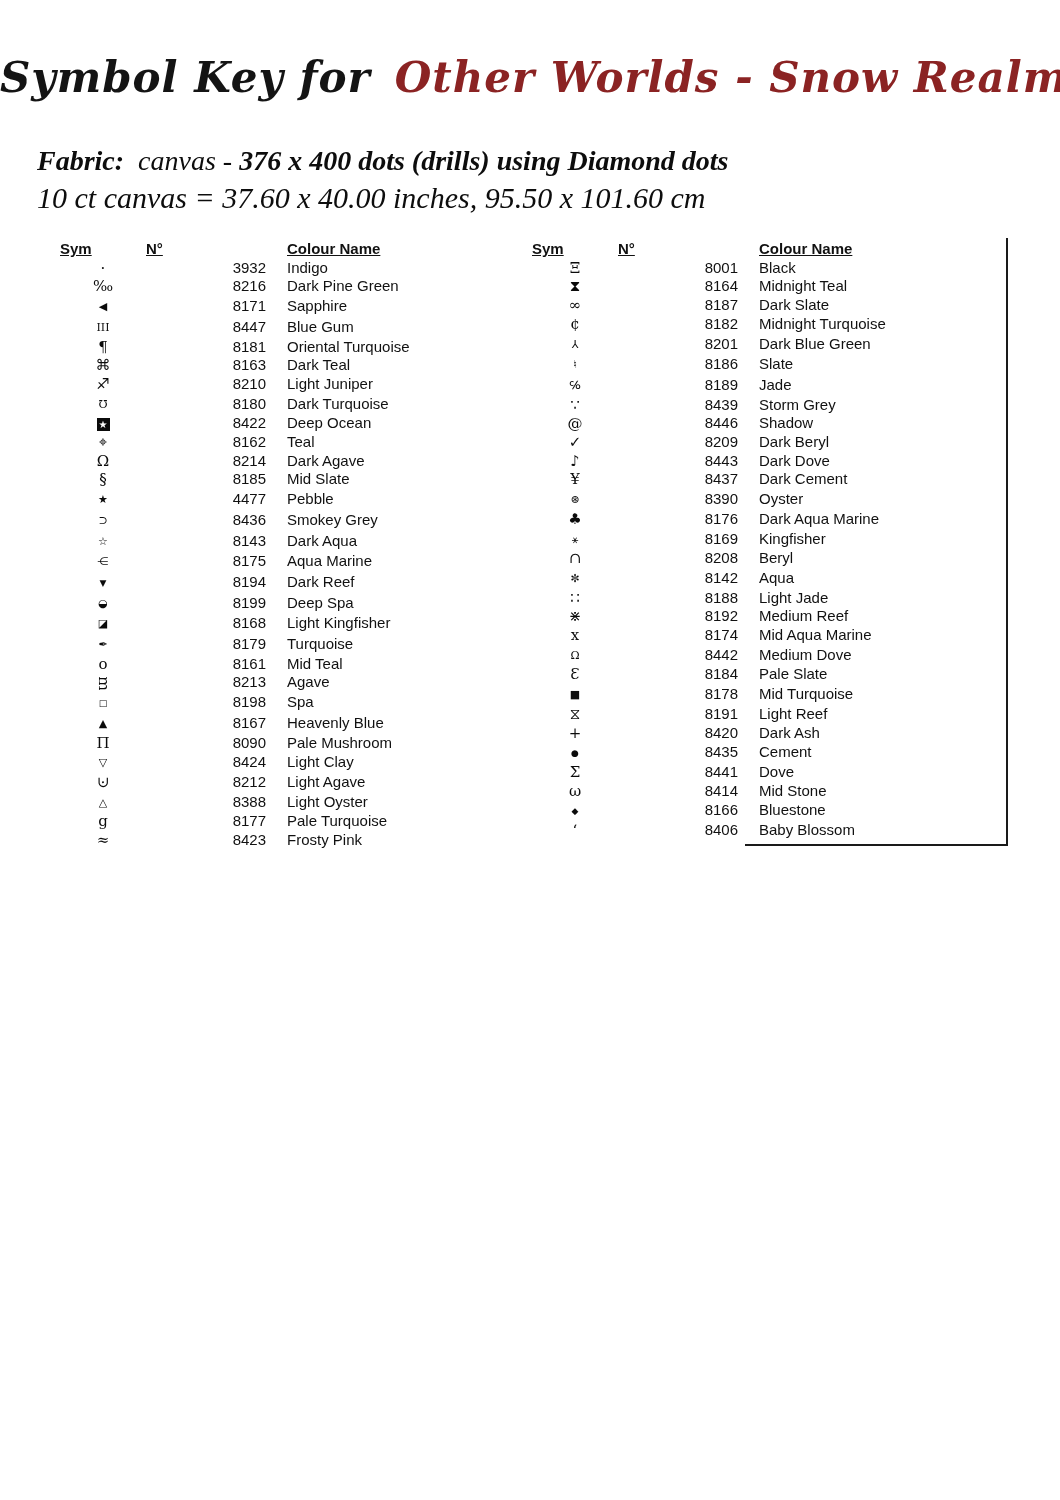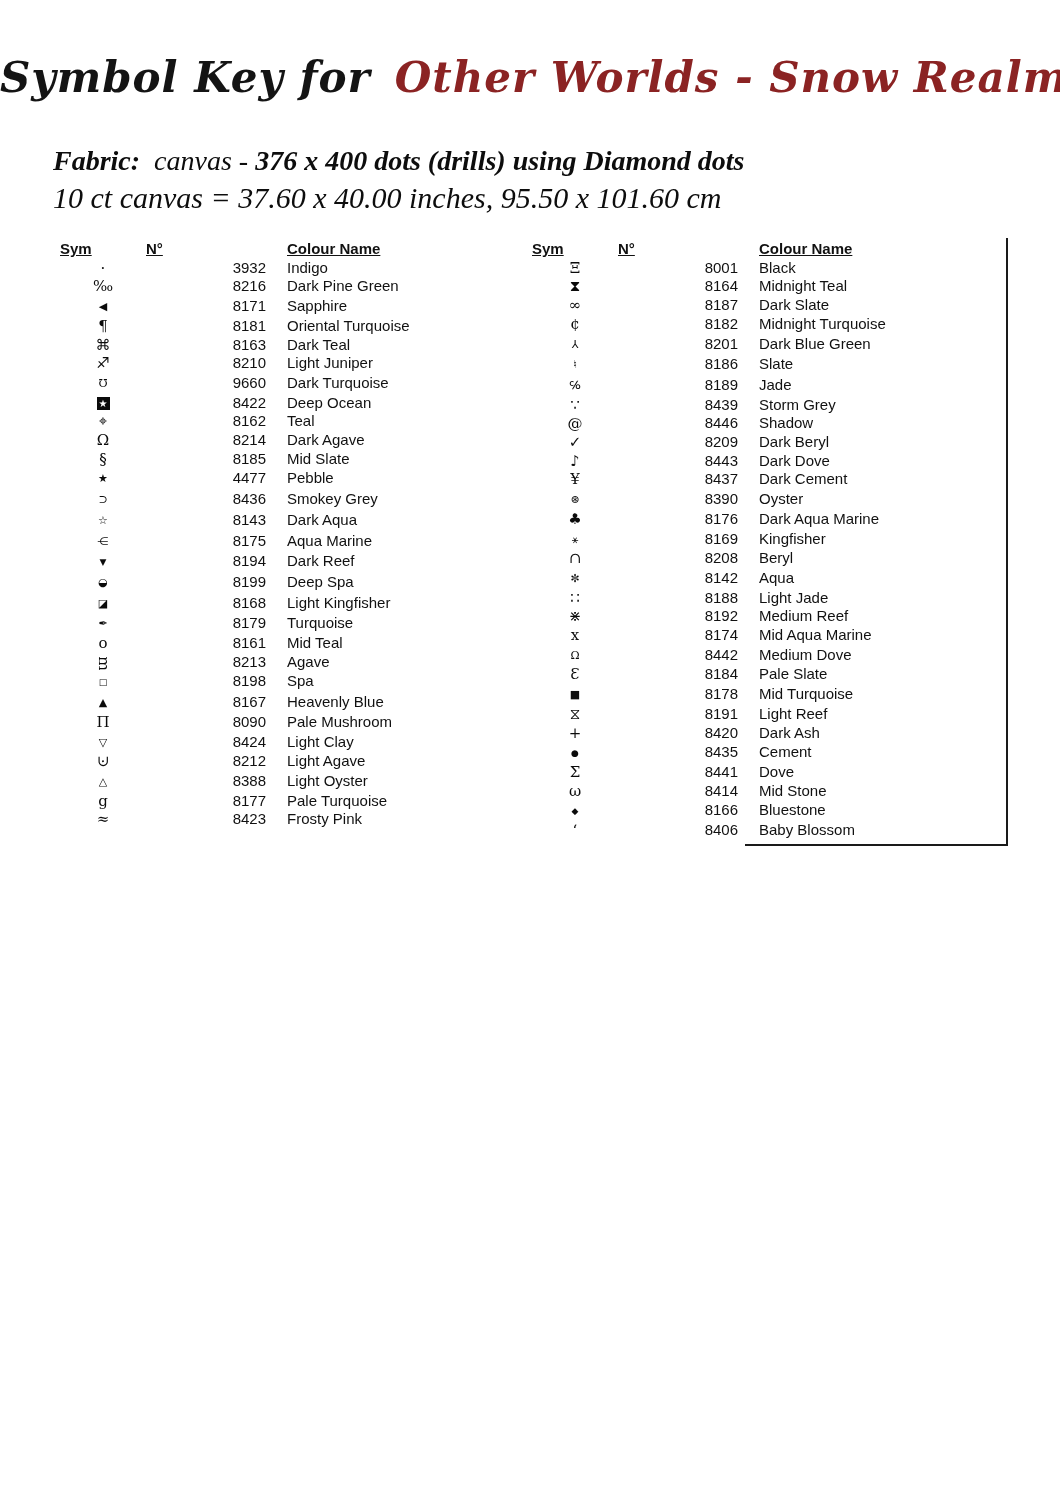--- a/index.html
+++ b/index.html
@@ -21,21 +21,20 @@
     letter-spacing:1px;
     white-space:nowrap;
   }
   .title .t-prefix{color:#141414;margin-right:24px;}
   .title .t-name{color:#8b2323;}
   
   .fabric{
     position:absolute;left:37px;top:143px;width:990px;
     font-family:"Liberation Serif", serif;
     color:#0d0d0d;
-    margin-left:16px;
   }
   .fabric .line1{font-size:28px;line-height:36px;font-style:italic;white-space:nowrap;}
   .fabric .f-label{font-weight:bold;margin-right:14px;}
   .fabric .f-type{font-weight:normal;}
   .fabric .f-dots{font-weight:bold;}
   .fabric .line2{font-size:30px;line-height:34px;font-style:italic;margin-top:2px;white-space:nowrap;}
   
   .key-col{position:absolute;top:240px;border-collapse:collapse;}
   .key-col.left{left:60px;}
   .key-col.right{left:532px;}
@@ -101,37 +100,42 @@
           <td class="col-sym"><span>‰</span></td>
           <td class="col-no">8216</td>
           <td class="col-name">Dark Pine Green</td>
         </tr>
         <tr>
           <td class="col-sym"><span class="g-sm">◀</span></td>
           <td class="col-no">8171</td>
           <td class="col-name">Sapphire</td>
         </tr>
         <tr>
+          <td class="col-sym"><span class="g-sm">III</span></td>
+          <td class="col-no">8447</td>
+          <td class="col-name">Blue Gum</td>
+        </tr>
+        <tr>
           <td class="col-sym"><span>¶</span></td>
           <td class="col-no">8181</td>
           <td class="col-name">Oriental Turquoise</td>
         </tr>
         <tr>
           <td class="col-sym"><span>⌘</span></td>
           <td class="col-no">8163</td>
           <td class="col-name">Dark Teal</td>
         </tr>
         <tr>
           <td class="col-sym"><span>♐</span></td>
           <td class="col-no">8210</td>
           <td class="col-name">Light Juniper</td>
         </tr>
         <tr>
           <td class="col-sym"><span class="g-sm">℧</span></td>
-          <td class="col-no">9660</td>
+          <td class="col-no">8180</td>
           <td class="col-name">Dark Turquoise</td>
         </tr>
         <tr>
           <td class="col-sym"><span class="g-boxed">★</span></td>
           <td class="col-no">8422</td>
           <td class="col-name">Deep Ocean</td>
         </tr>
         <tr>
           <td class="col-sym"><span>⌖</span></td>
           <td class="col-no">8162</td>

